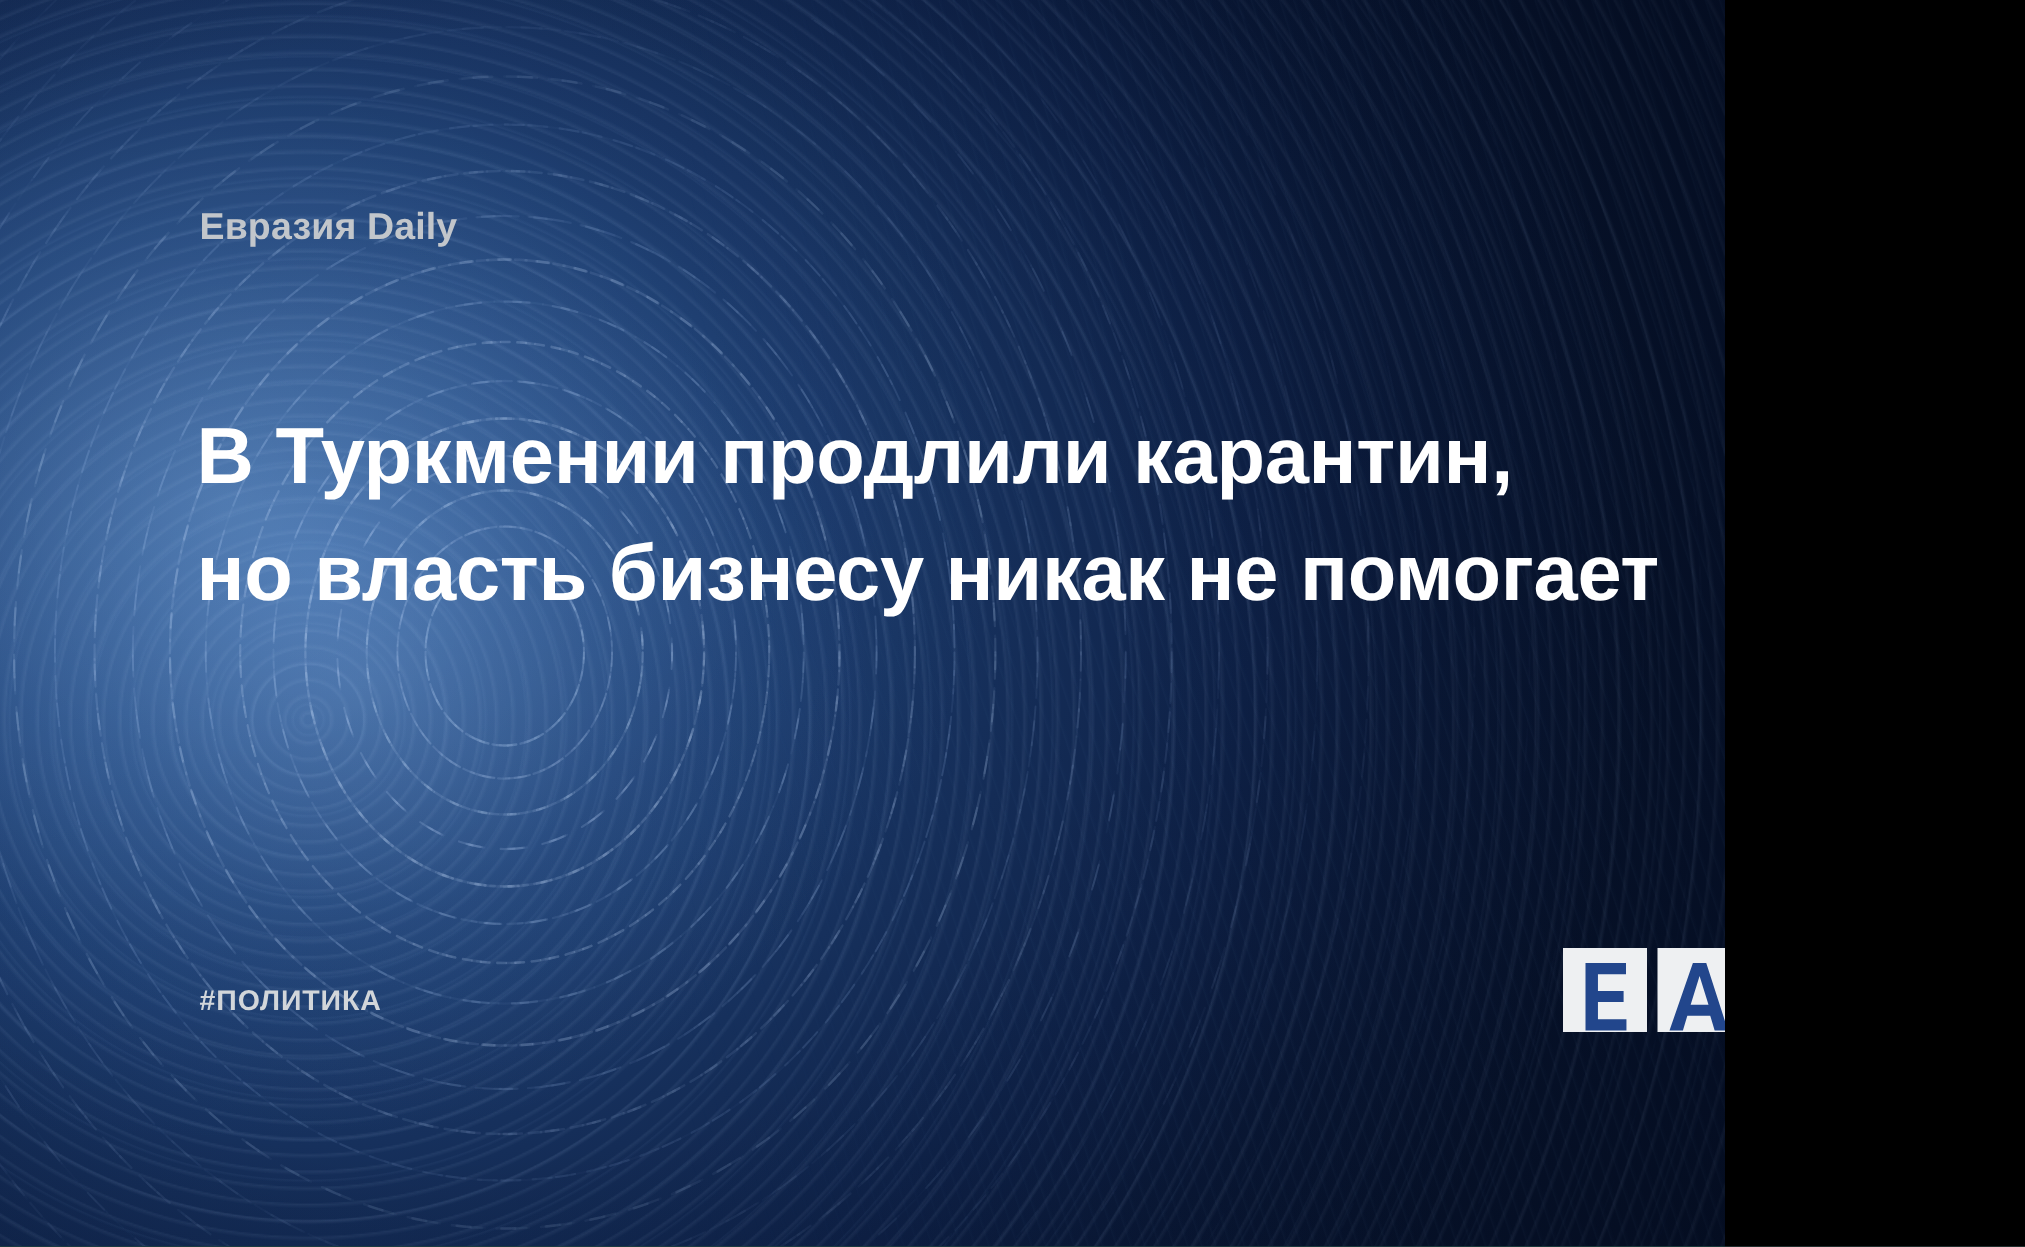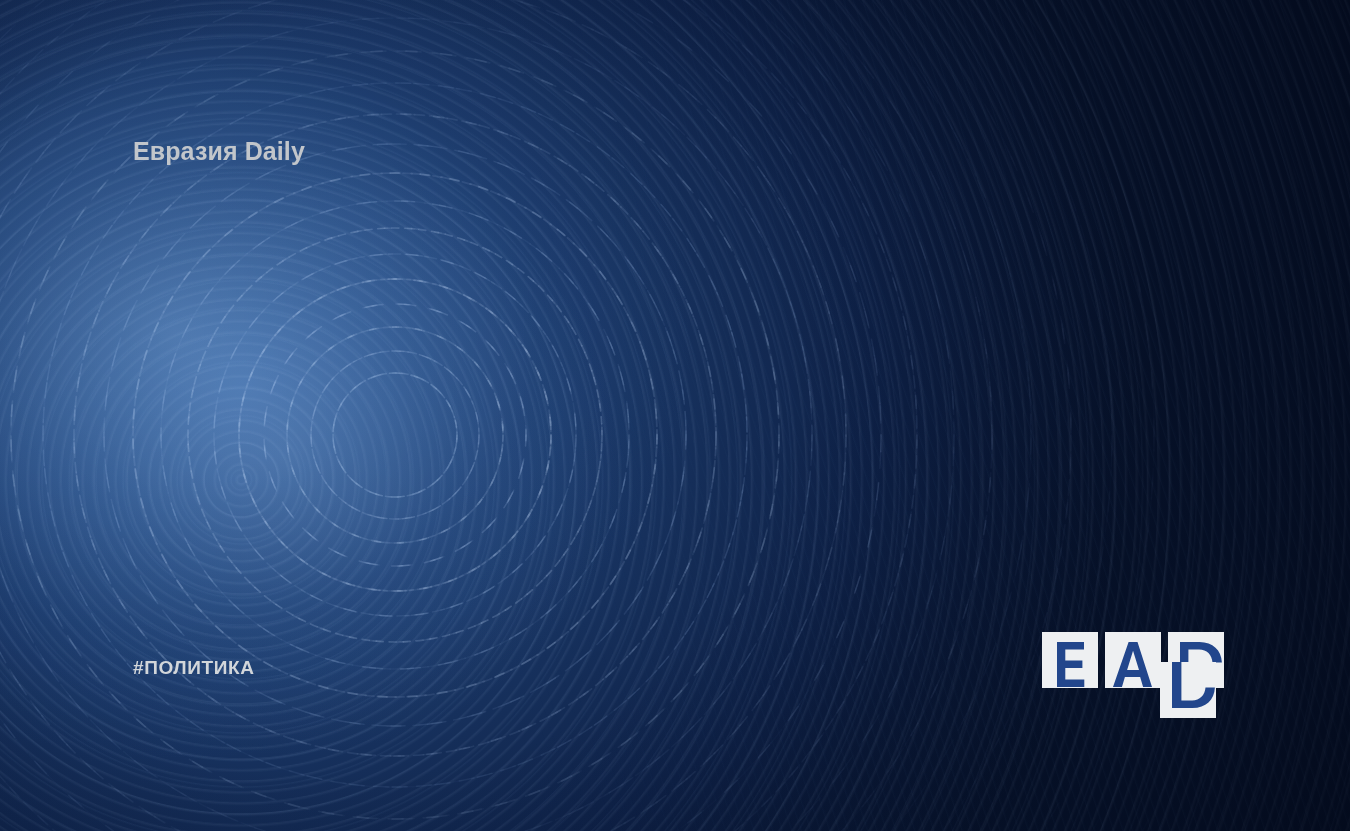--- a/index.html
+++ b/index.html
@@ -4,21 +4,21 @@
 <title>EADaily social card</title>
 <style>
   html, body {
     margin: 0;
     padding: 0;
     background: #000;
   }
 
   #card {
     position: relative;
-    width: 1350px;
+    width: 1150px;
     height: 831px;
     overflow: hidden;
     background: #0f766e;
     font-family: "Liberation Sans", "DejaVu Sans", sans-serif;
     -webkit-font-smoothing: antialiased;
   }
 
   
   .bg-base {
     position: absolute;
@@ -232,20 +232,24 @@
     </svg>
   </div>
 
   <div class="bg-rain"></div>
   <div class="bg-vignette"></div>
 
   <div class="content">
 
     <div class="brand">Евразия Daily</div>
 
+    <div class="headline">
+      <span class="hl-line">В Туркмении продлили карантин,</span>
+      <span class="hl-line">но власть бизнесу никак не помогает</span>
+    </div>
 
     <div class="tag">#ПОЛИТИКА</div>
 
     <div class="logo">
       <svg viewBox="0 0 182 86" aria-hidden="true">
 
         <rect x="0" y="0" width="56" height="56" fill="#eef0f2"></rect>
         <path fill="#22468c" d="M15 10 h27 v7.5 H23.3 v11.1 h17.1 v7.4 H23.3 v11.5 H42.3 V55 H15 Z"></path>
 
         <rect x="63" y="0" width="56" height="56" fill="#eef0f2"></rect>

